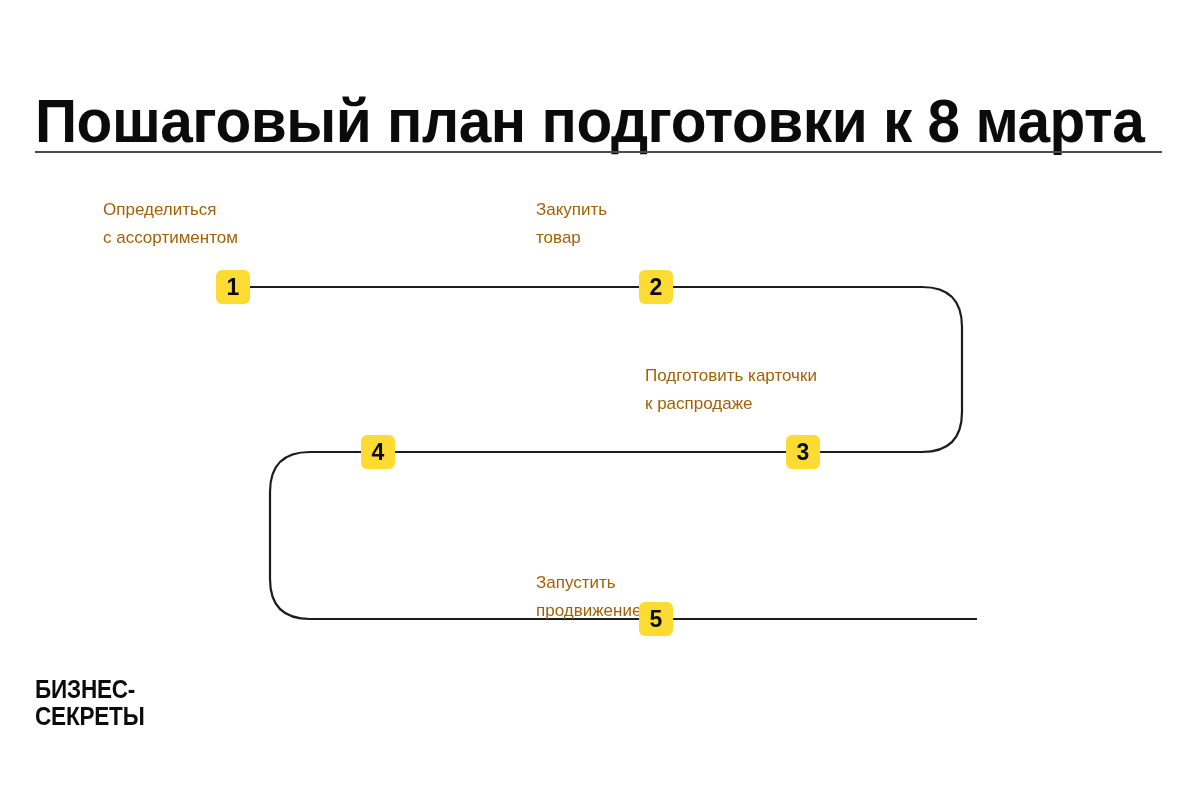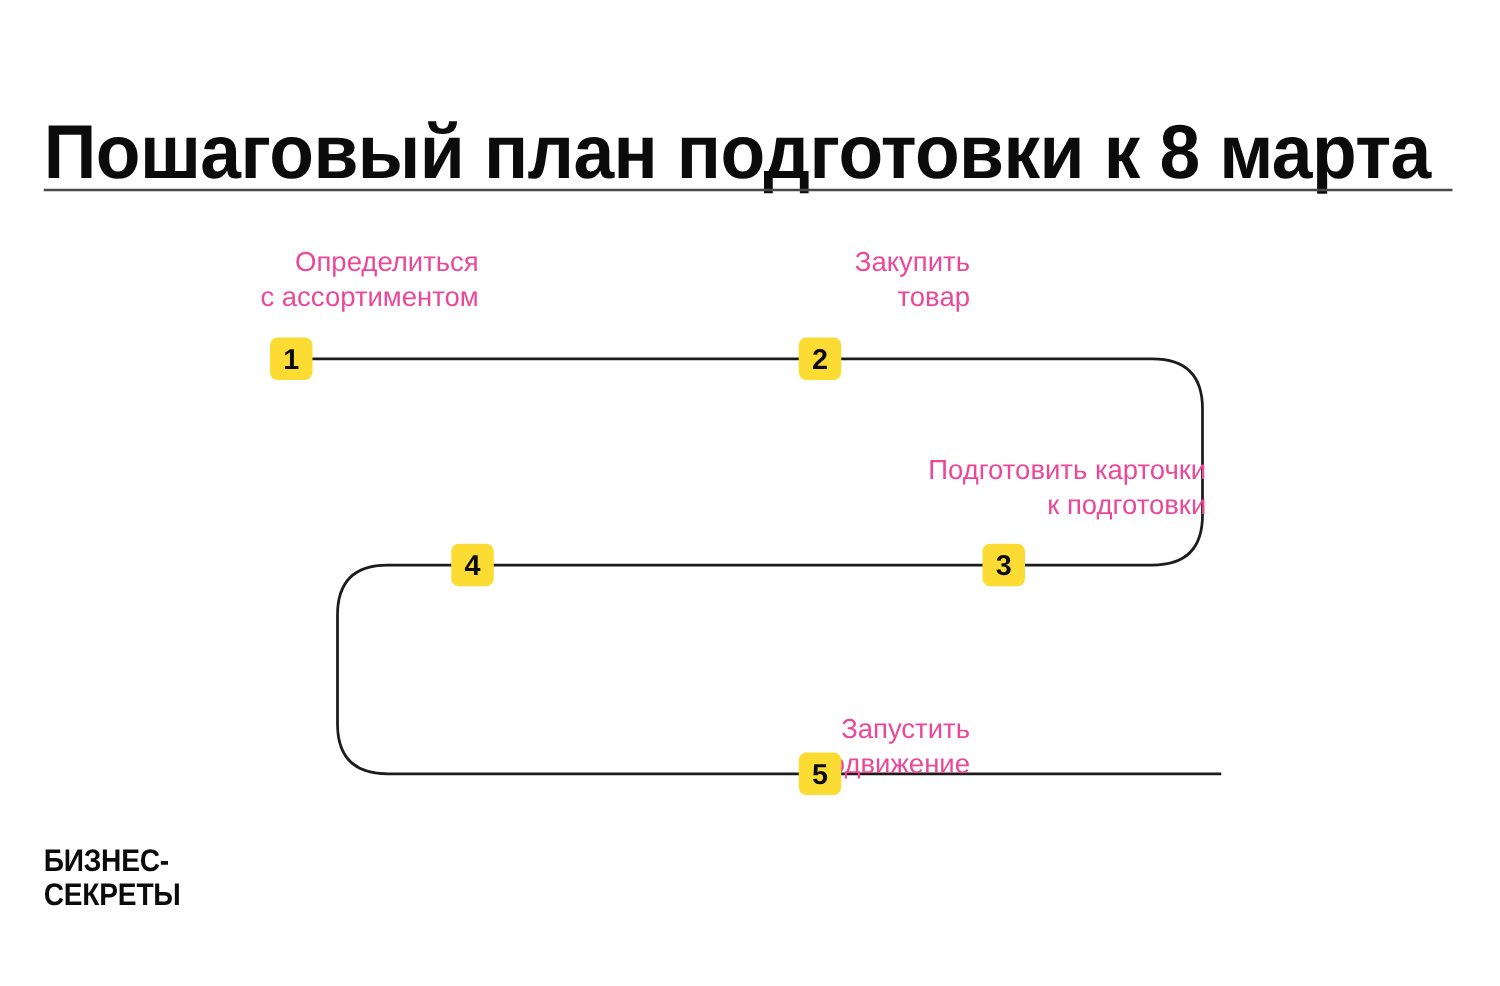--- a/index.html
+++ b/index.html
@@ -51,25 +51,25 @@
     position: absolute;
     left: 0;
     top: 0;
     width: 1200px;
     height: 789px;
     pointer-events: none;
   }
 
   .step-label {
     position: absolute;
-    text-align: right;
-    font-size: 22px;
+    text-align: left;
+    font-size: 17px;
     line-height: 28px;
     font-weight: 400;
-    color: #ec4899;
+    color: #a16207;
     white-space: pre-line;
   }
 
   .badge {
     position: absolute;
     width: 34px;
     height: 34px;
     border-radius: 6px;
     background: #fcdc33;
     display: flex;
@@ -122,21 +122,21 @@
 
   <div class="step-label" style="left: 103px; top: 196px; width: 280px;">Определиться
 с ассортиментом</div>
   <div class="badge" style="left: 216px; top: 270px;">1</div>
 
   <div class="step-label" style="left: 536px; top: 196px; width: 240px;">Закупить
 товар</div>
   <div class="badge" style="left: 639px; top: 270px;">2</div>
 
   <div class="step-label" style="left: 645px; top: 362px; width: 320px;">Подготовить карточки
-к подготовки</div>
+к распродаже</div>
   <div class="badge" style="left: 786px; top: 435px;">3</div>
 
   <div class="badge" style="left: 361px; top: 435px;">4</div>
 
   <div class="step-label" style="left: 536px; top: 529px; width: 240px; margin-top: 40px;">Запустить
 продвижение</div>
   <div class="badge" style="left: 639px; top: 602px;">5</div>
 
   <div class="logo">БИЗНЕС-
 СЕКРЕТЫ</div>

